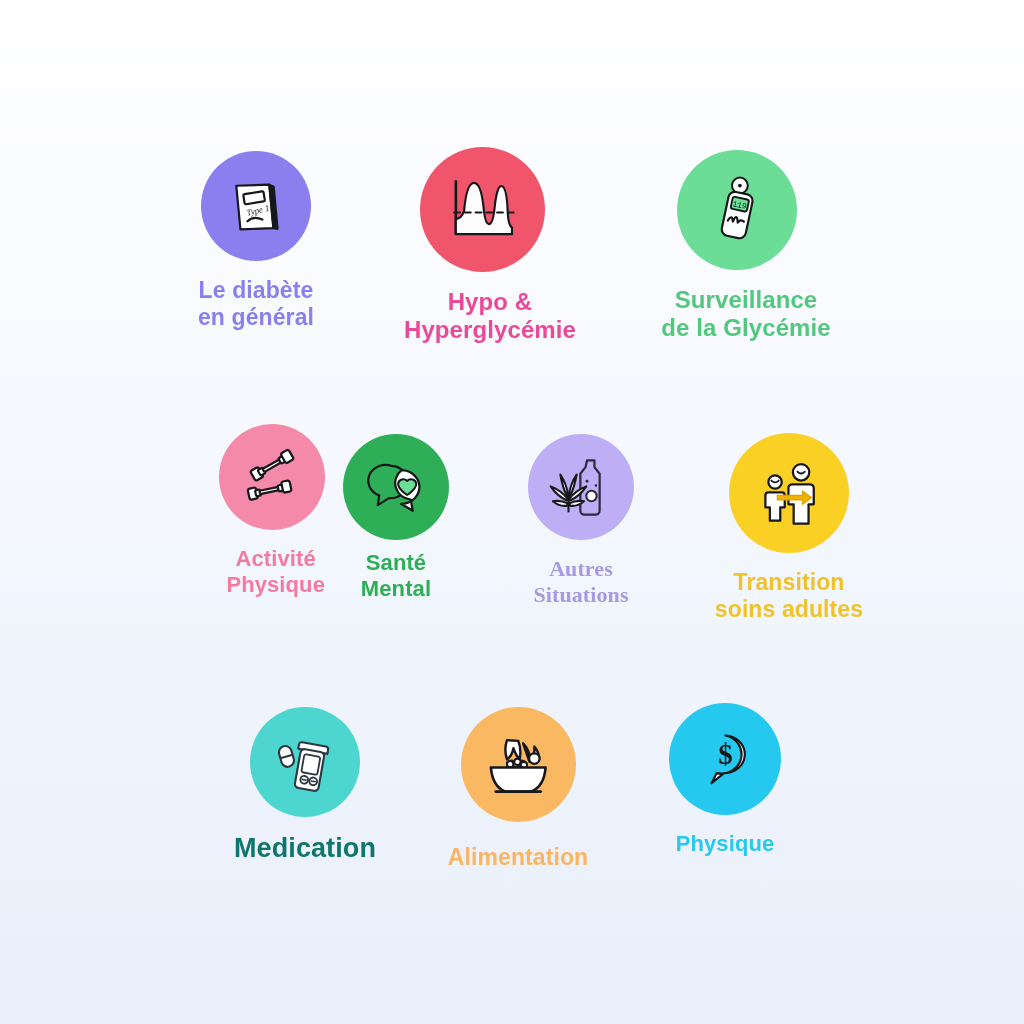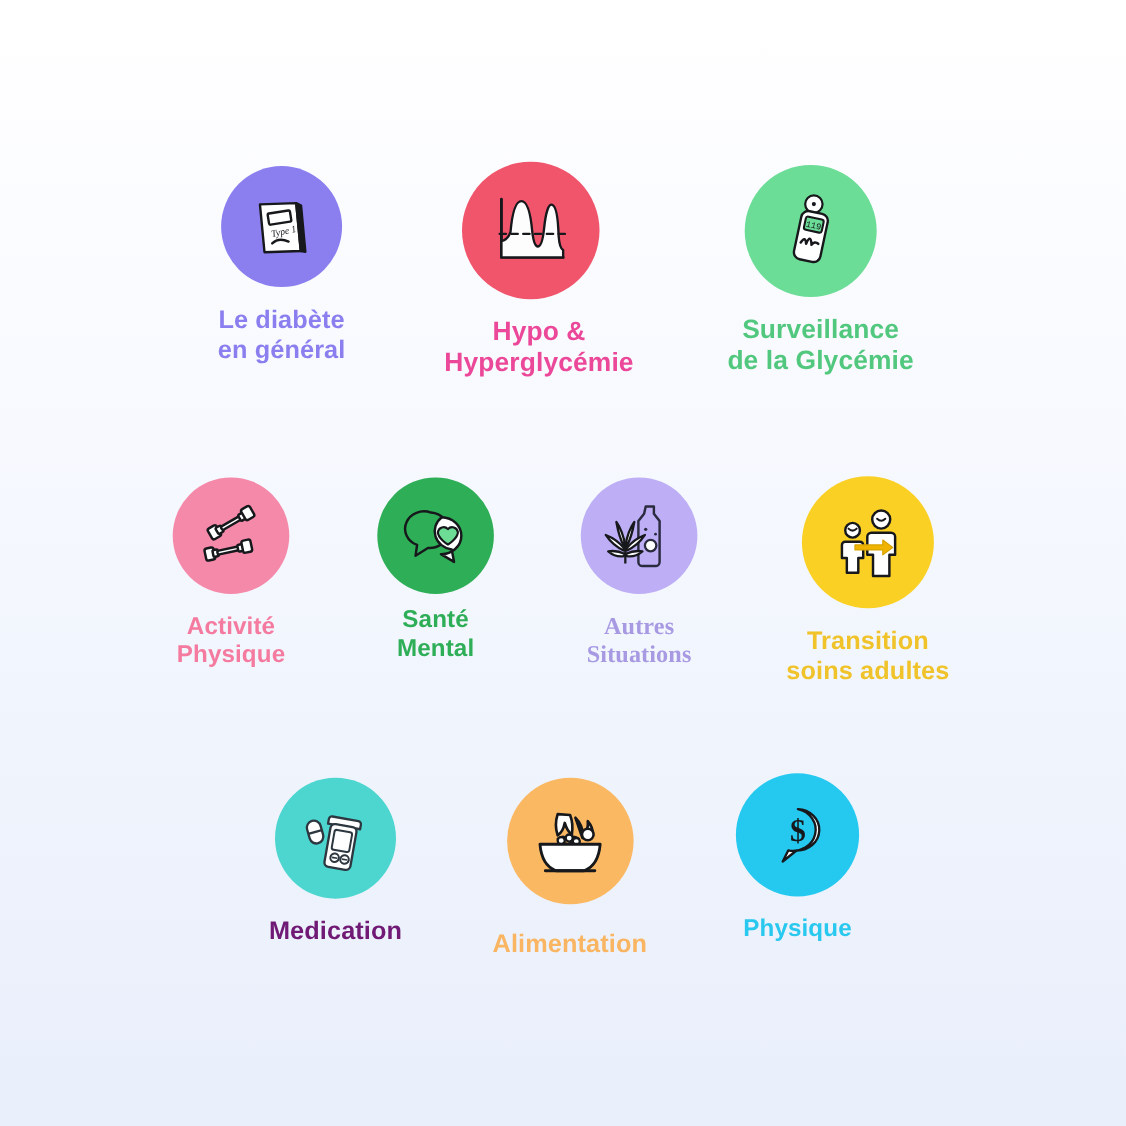--- a/index.html
+++ b/index.html
@@ -88,21 +88,21 @@
         <rect x="39" y="33" width="23" height="17" rx="3" fill="#6bdd97" stroke="#17181c" stroke-width="2.6"></rect>
         <text x="50.5" y="46" text-anchor="middle" font-family="'Liberation Mono',monospace" font-size="11" fill="#17181c">119</text>
         <path d="M39 67 q4 -10 7 0 q3 -14 7 0 q3 -6 8 -3" fill="none" stroke="#17181c" stroke-width="3.2" stroke-linecap="round" stroke-linejoin="round"></path>
       </g>
     </svg>
         </span>
       </div>
       <div class="cat-label" style="color: rgb(82, 200, 127); font-size: 24px; margin-left: 18px;">Surveillance
 de la Glycémie</div>
     </div>
-    <div class="cat" style="left: 210px; top: 434px;">
+    <div class="cat" style="left: 210px; top: 424px; align-items: flex-end;">
       <div class="bubble" style="width: 106px; height: 106px; background: rgb(245, 137, 169);">
         <span>
     <svg viewBox="0 0 100 100" width="69.96000000000001" height="69.96000000000001">
       <g transform="rotate(-30 50 32)">
         <rect x="18" y="25" width="13" height="16" rx="3" fill="#fff" stroke="#17181c" stroke-width="3.2" stroke-linecap="round" stroke-linejoin="round"></rect>
         <rect x="28" y="29" width="8" height="9" rx="2" fill="#fff" stroke="#17181c" stroke-width="3.2" stroke-linecap="round" stroke-linejoin="round"></rect>
         <rect x="35" y="31" width="28" height="5" rx="2" fill="#fff" stroke="#17181c" stroke-width="3.2" stroke-linecap="round" stroke-linejoin="round"></rect>
         <rect x="62" y="29" width="8" height="9" rx="2" fill="#fff" stroke="#17181c" stroke-width="3.2" stroke-linecap="round" stroke-linejoin="round"></rect>
         <rect x="68" y="25" width="13" height="16" rx="3" fill="#fff" stroke="#17181c" stroke-width="3.2" stroke-linecap="round" stroke-linejoin="round"></rect>
       </g>
@@ -186,21 +186,21 @@
         <path d="M40 24 h34 a4 4 0 0 1 4 4 v6 h-42 v-6 a4 4 0 0 1 4 -4 z" fill="#ffffff" stroke="#2d3740" stroke-width="3" stroke-linejoin="round"></path>
         <rect x="40" y="33" width="34" height="56" rx="6" fill="#ffffff" stroke="#2d3740" stroke-width="3"></rect>
         <rect x="46" y="40" width="23" height="26" rx="3" fill="#ffffff" stroke="#2d3740" stroke-width="2.6"></rect>
         <circle cx="52" cy="76" r="5.5" fill="#ffffff" stroke="#2d3740" stroke-width="2.6"></circle>
         <circle cx="65" cy="76" r="5.5" fill="#ffffff" stroke="#2d3740" stroke-width="2.6"></circle>
         <path d="M48.5 76 h7 M61.5 76 h7" stroke="#2d3740" stroke-width="2.2"></path>
       </g>
     </svg>
         </span>
       </div>
-      <div class="cat-label" style="color: #701a75; font-size: 23px; text-align: right;">Medication</div>
+      <div class="cat-label" style="color: #0f766e; font-size: 27px; text-align: right;">Medication</div>
     </div>
     <div class="cat" style="left: 518px; top: 707px;">
       <div class="bubble" style="width: 115px; height: 115px; background: rgb(251, 184, 99);">
         <span>
     <svg viewBox="0 0 100 100" width="80.5" height="80.5">
       <g fill="#ffffff" stroke="#17181c" stroke-width="3" stroke-linejoin="round">
         <path d="M36 20 q-4 12 0 24 q6 -4 8 -14 q3 10 8 13 q2 -12 -2 -22 z"></path>
         <path d="M56 24 q8 8 9 20 q6 -6 5 -16 q6 7 6 16 q-5 4 -12 3 z"></path>
       </g>
       <circle cx="70" cy="43" r="6.5" fill="#ffffff" stroke="#17181c" stroke-width="2.8"></circle>

